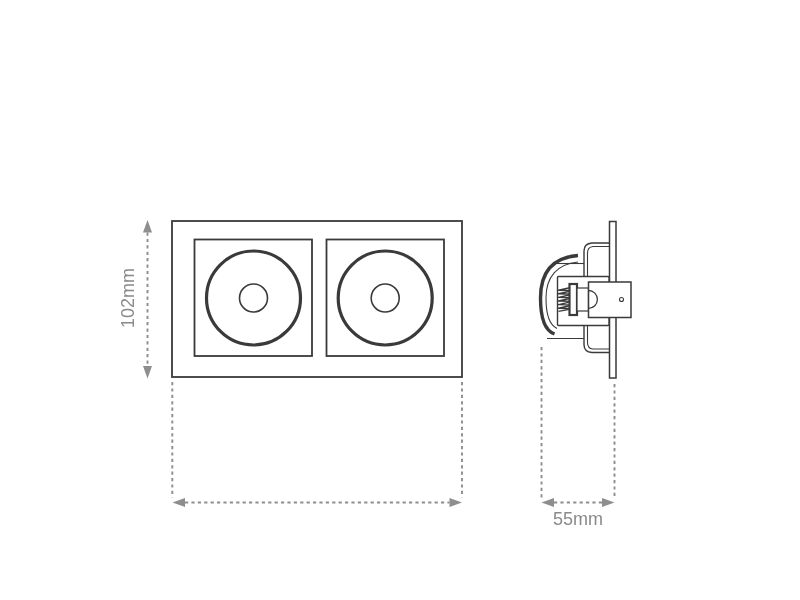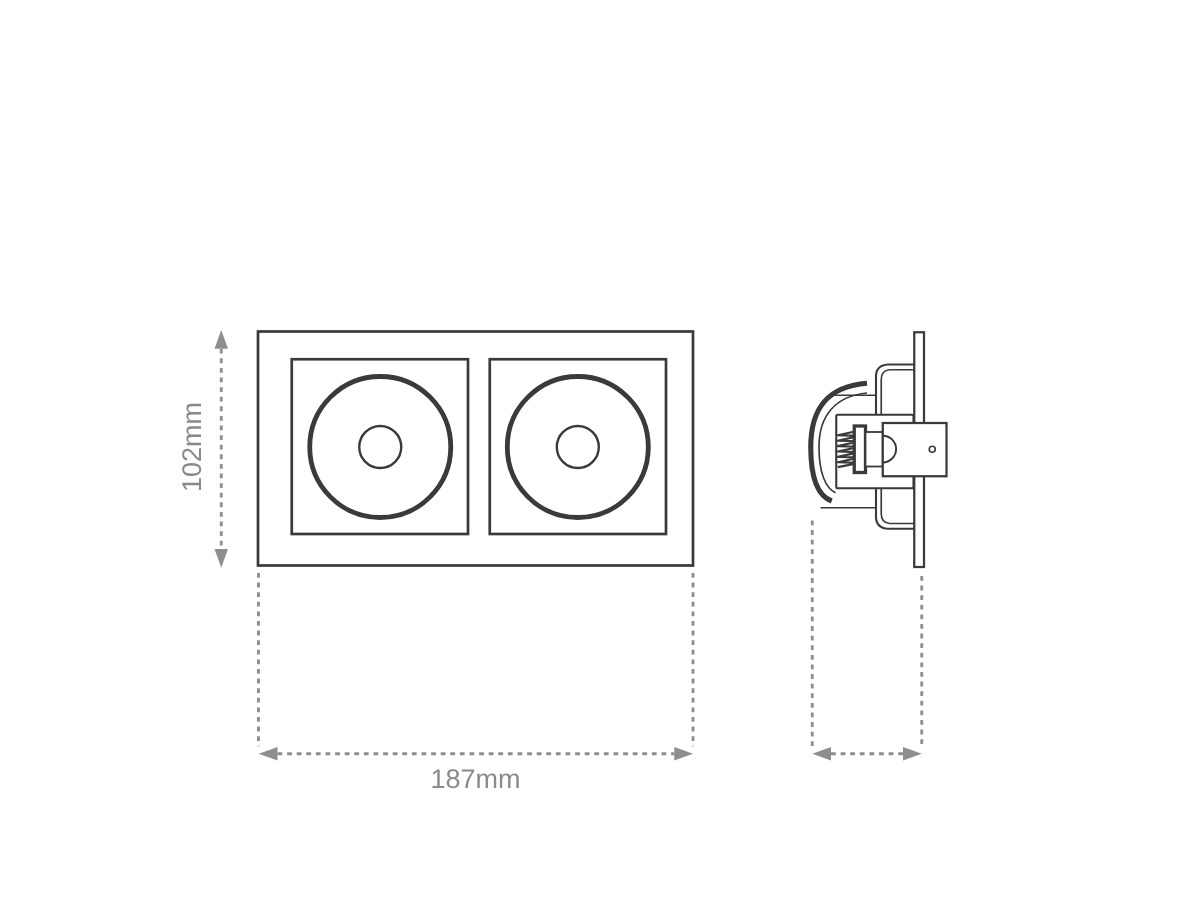--- a/index.html
+++ b/index.html
@@ -96,14 +96,14 @@
     <g>
       <line x1="541.5" y1="347" x2="541.5" y2="497.5" class="dim" stroke-width="1.9" stroke-dasharray="3.2 3.2"></line>
       <line x1="614.5" y1="384" x2="614.5" y2="497.5" class="dim" stroke-width="1.9" stroke-dasharray="3.2 3.2"></line>
       <line x1="554" y1="502.5" x2="602" y2="502.5" class="dim" stroke-width="1.9" stroke-dasharray="3.2 3.2"></line>
       <polygon points="541.5,502.5 554,498 554,507" class="dimf"></polygon>
       <polygon points="614.5,502.5 602,498 602,507" class="dimf"></polygon>
     </g>
   </svg>
 
   <div class="dim-label vertical" style="left:83px;top:287px;">102mm</div>
-  <div class="dim-label" style="left:272px;top:508px;">187mm</div>
+  <div class="dim-label" style="left:533px;top:508px;">55mm</div>
 </div>
 
 </body></html>

